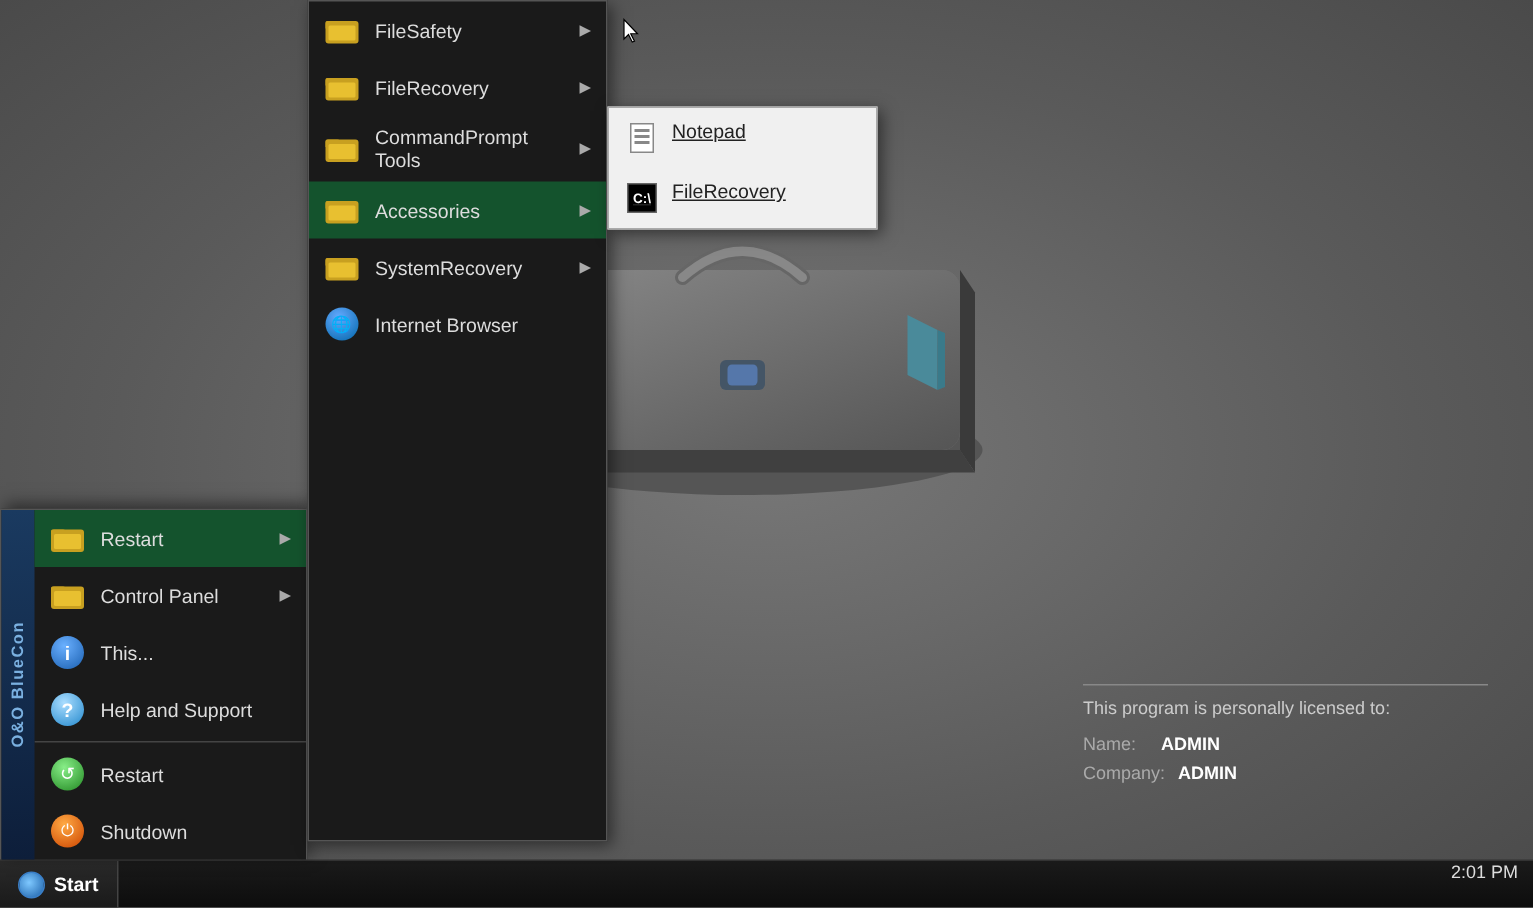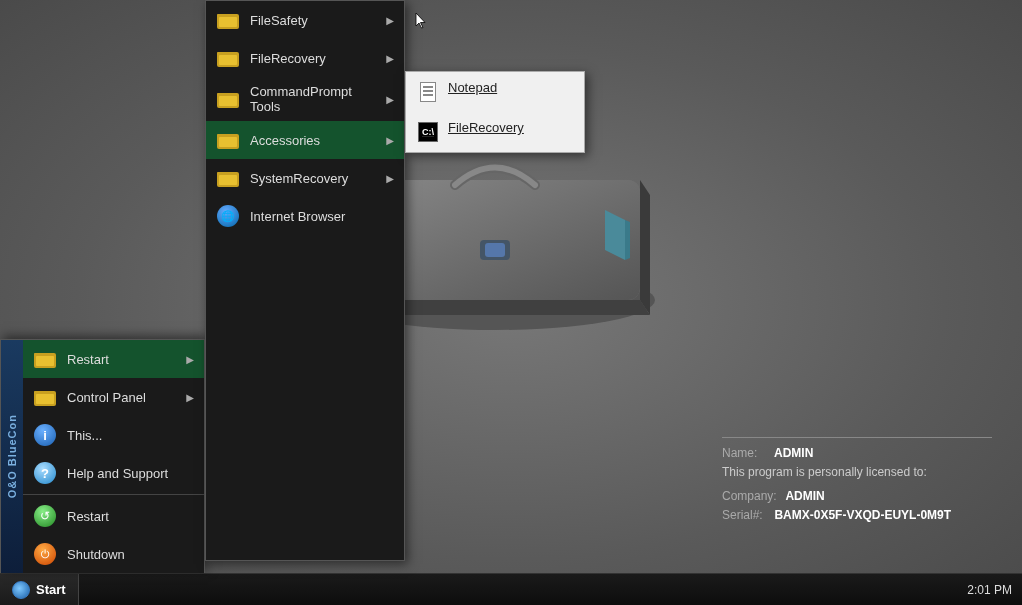--- a/index.html
+++ b/index.html
@@ -37,21 +37,21 @@
 
     
     .taskbar {
       position: absolute;
       bottom: 0;
       left: 0;
       width: 100%;
       height: 32px;
       background: linear-gradient(180deg, #1a1a1a 0%, #0d0d0d 100%);
       display: flex;
-      align-items: center;
+      align-items: flex-start;
       border-top: 1px solid #333;
       z-index: 100;
       gap: 44px;
     }
     .start-button {
       display: flex;
       align-items: center;
       gap: 6px;
       padding: 4px 12px;
       background: linear-gradient(180deg, #2a2a2a 0%, #1a1a1a 100%);
@@ -298,35 +298,30 @@
       <path d="M295 110 L315 120 L315 160 L295 150 Z" fill="#4a8a9a"></path>
       <path d="M315 120 L320 122 L320 158 L315 160 Z" fill="#3a7a8a"></path>
 
       <path d="M145 85 Q185 50 225 85" stroke="#666" stroke-width="10" fill="none" stroke-linecap="round"></path>
       <path d="M145 85 Q185 50 225 85" stroke="#888" stroke-width="6" fill="none" stroke-linecap="round"></path>
     </svg>
   </div>
 
   <div class="info-panel">
     <div class="info-divider"></div>
+    <div style="margin-bottom:4px;">This program is personally licensed to:</div>
     <div>
       <span class="info-label">Name:</span>
       <span style="display:inline-block;width:10px;"></span>
       <span class="info-value">ADMIN</span>
     </div>
-    <div style="margin-bottom:4px;">This program is personally licensed to:</div>
     <div>
       <span class="info-label">Company:</span>
       <span style="display:inline-block;width:2px;"></span>
       <span class="info-value">ADMIN</span>
-    </div>
-    <div>
-      <span class="info-label">Serial#:</span>
-      <span style="display:inline-block;width:5px;"></span>
-      <span class="info-value">BAMX-0X5F-VXQD-EUYL-0M9T</span>
     </div>
   </div>
 
   <div class="start-menu" style="bottom:32px;left:0;">
 
     <div class="vertical-label">
       <span class="vertical-text">O&amp;O BlueCon</span>
     </div>
     <div style="margin-left:22px;">
 

